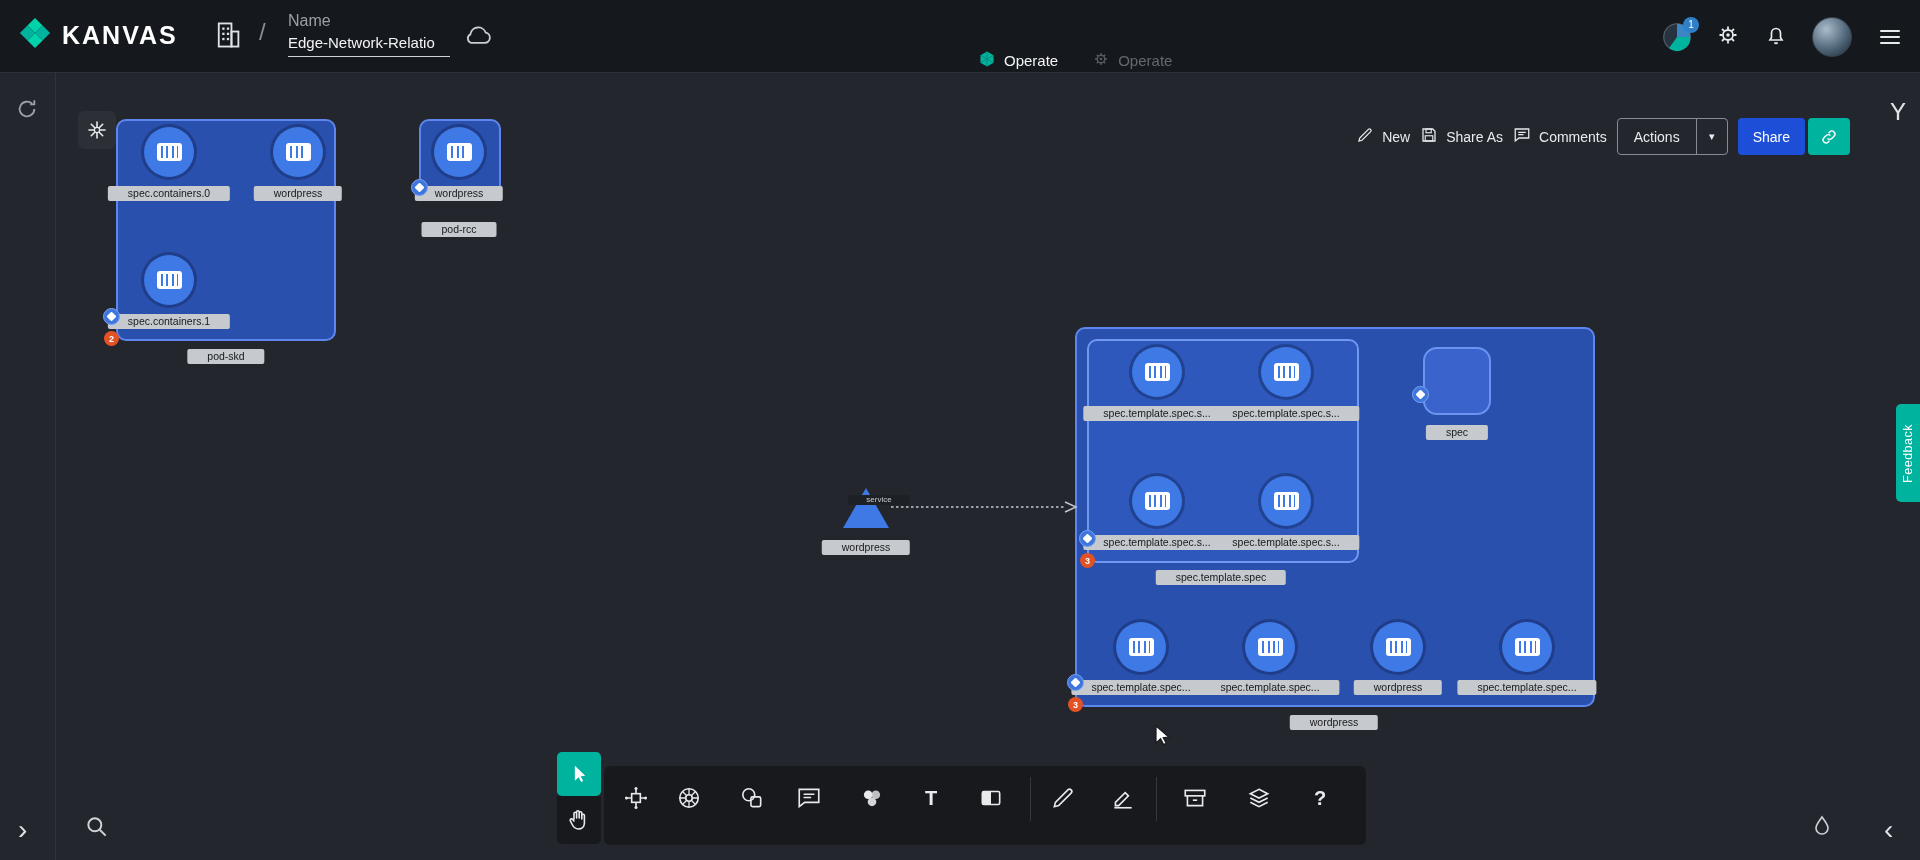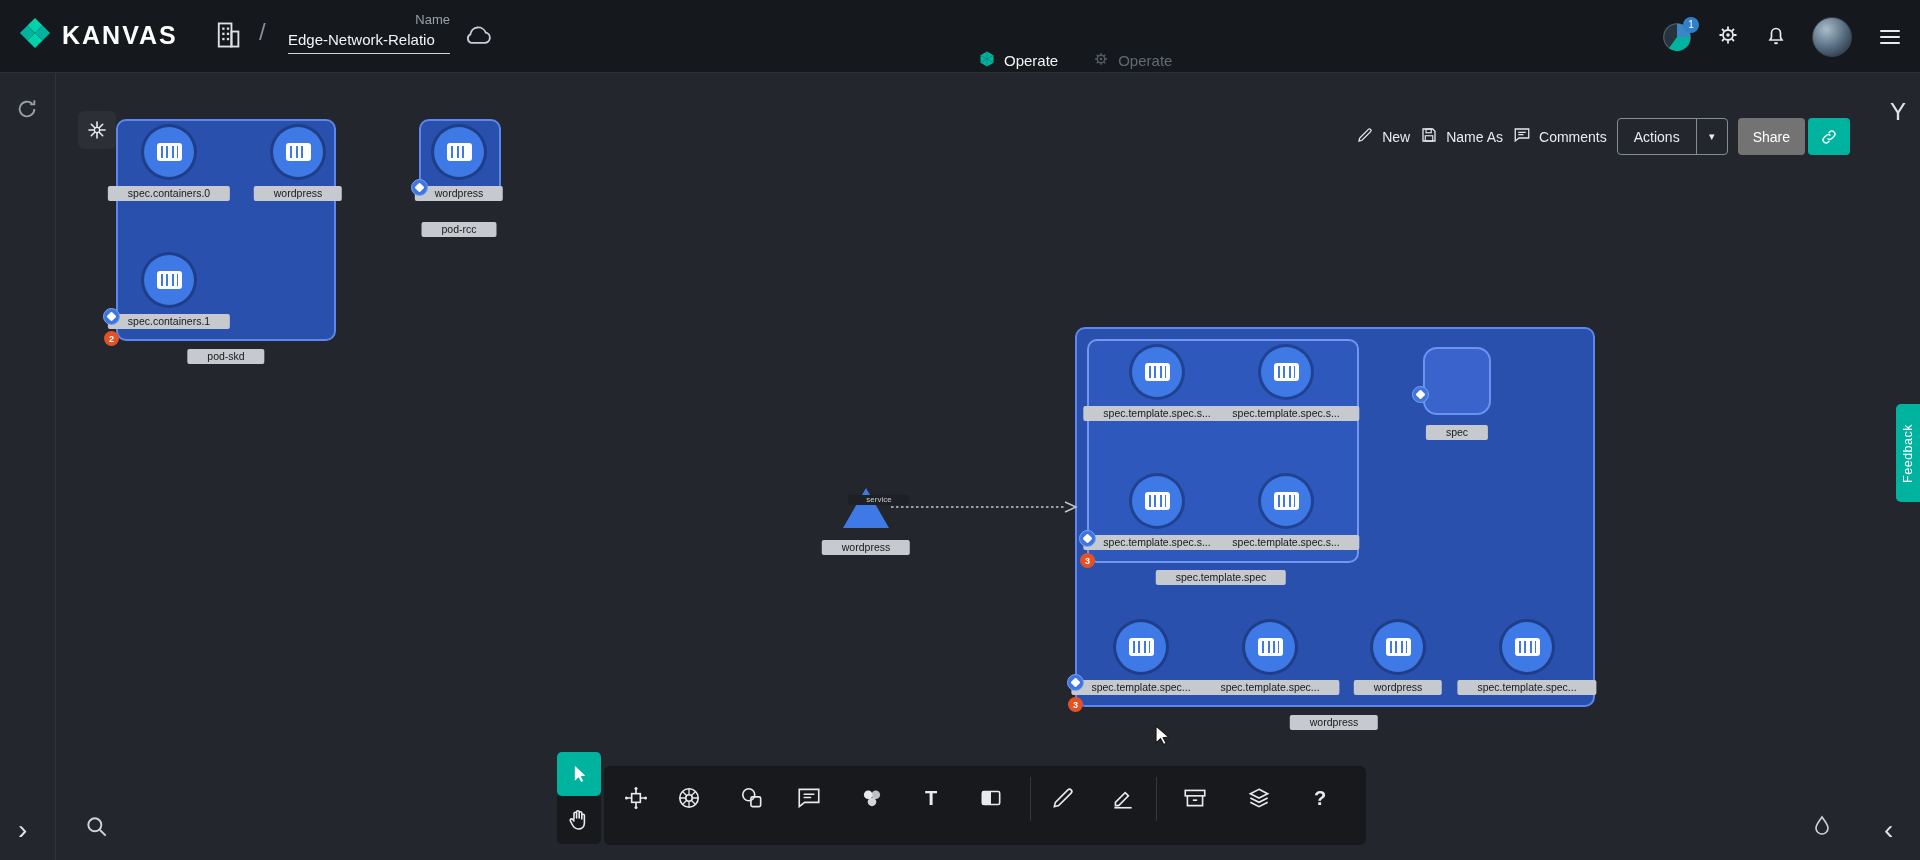--- a/index.html
+++ b/index.html
@@ -7,21 +7,21 @@
   body { font-family:"Liberation Sans", sans-serif; }
   .app { position:relative; width:1920px; height:860px; background:#23272d; overflow:hidden; }
 
   
   .header { position:absolute; left:0; top:0; width:1920px; height:73px; background:#15181c; border-bottom:1px solid #2c3137; z-index:40; }
   .logo { position:absolute; left:18px; top:16px; display:flex; align-items:center; gap:10px; cursor:pointer; }
   .logo-text { color:#fff; font-size:25px; font-weight:700; letter-spacing:2px; }
   .hdr-building { position:absolute; left:214px; top:20px; }
   .hdr-slash { position:absolute; left:259px; top:18px; color:#868d94; font-size:24px; font-weight:300; }
   .name-block { position:absolute; left:288px; top:12px; }
-  .name-label { color:#9aa0a6; font-size:13px; display:block;text-align:right; }
+  .name-label { color:#9aa0a6; font-size:16px; display:block; }
   .name-input { margin-top:4px; width:162px; color:#f2f4f6; font-size:15px; border-bottom:1px solid #cfd3d8; padding-bottom:5px; white-space:nowrap; overflow:hidden; }
   .hdr-cloud { position:absolute; left:462px; top:24px; }
   .mode-tabs { position:absolute; left:978px; top:50px; display:flex; gap:34px; }
   .tab { display:flex; align-items:center; gap:8px; font-size:15px; cursor:pointer; }
   .tab.active { color:#f2f4f6; }
   .tab.inactive { color:#646a71; }
   .hdr-right { position:absolute; right:16px; top:0; height:73px; display:flex; align-items:center; gap:24px; }
   .provider-wrap { position:relative; width:30px; height:30px; }
   .hdr-badge { position:absolute; top:-5px; right:-7px; min-width:16px; height:16px; border-radius:8px; background:#2f80c9; color:#fff; font-size:10px; display:flex; align-items:center; justify-content:center; padding:0 4px; }
   .avatar { width:40px; height:40px; border-radius:50%; background:radial-gradient(circle at 35% 30%, #a9bccb, #51677a 55%, #1f2c38 95%); border:1px solid #3a444e; cursor:pointer; }
@@ -34,21 +34,21 @@
   .flower-btn { position:absolute; left:78px; top:111px; width:38px; height:38px; background:#2c3036; border-radius:6px; display:flex; align-items:center; justify-content:center; z-index:20; cursor:pointer; }
   .chev { color:#dfe3e8; font-size:28px; line-height:20px; }
 
   
   .cv-toolbar { position:absolute; top:118px; right:70px; height:37px; display:flex; align-items:center; gap:10px; z-index:30; color:#e9ebee; }
   .tb-act { display:flex; align-items:center; gap:8px; font-size:14px; cursor:pointer; }
   .btn-actions { display:flex; align-items:stretch; border:1px solid #858c94; border-radius:4px; height:37px; cursor:pointer; }
   .btn-actions .main { padding:0 16px; display:flex; align-items:center; font-size:14px; }
   .btn-actions .arrow { width:31px; border-left:1px solid #858c94; display:flex; align-items:center; justify-content:center; font-size:11px; color:#e9ebee; }
   .share-group { display:flex; gap:3px; }
-  .btn-share { height:37px; background:#737373; color:#fff; border-radius:4px; padding:12px 15px; display:flex; align-items:center; font-size:14px; cursor:pointer; }
+  .btn-share { height:37px; background:#1d4ed8; color:#fff; border-radius:4px; padding:12px 15px; display:flex; align-items:center; font-size:14px; cursor:pointer; }
   .btn-link { height:37px; width:42px; background:#00B39F; border-radius:4px; display:flex; align-items:center; justify-content:center; cursor:pointer; }
 
   
   .group { position:absolute; border-radius:10px; z-index:2; }
   .g-blue { background:#2a50ae; border:2px solid #5d87ee; }
   .g-inner { background:#2e58bb; border:2px solid #7097f2; z-index:3; }
   .node { position:absolute; width:50px; height:50px; border-radius:50%; background:#3e79e6; box-shadow:0 0 0 3px rgba(14,32,74,.38); display:flex; align-items:center; justify-content:center; z-index:4; cursor:pointer; }
   .cg { width:25px; height:18px; border-radius:3px; background:#fff; position:relative; overflow:hidden; }
   .cg::before { content:""; position:absolute; left:4px; right:4px; top:3px; bottom:3px; background:repeating-linear-gradient(90deg,#3e79e6 0 2px,transparent 2px 5.5px); }
   .spec-sq { position:absolute; left:1423px; top:347px; width:68px; height:68px; border-radius:14px; background:#3a63cc; border:2px solid #6b93f0; z-index:4; cursor:pointer; }
@@ -207,21 +207,21 @@
       <span>New</span>
     </div>
     <div class="tb-act">
       <span>
         <svg width="18" height="18" viewBox="0 0 24 24">
           <path d="M4 4h13l3 3v13H4z" fill="none" stroke="#e8eaec" stroke-width="1.7"></path>
           <rect x="8" y="4" width="7" height="5" fill="none" stroke="#e8eaec" stroke-width="1.5"></rect>
           <rect x="7" y="13" width="10" height="7" fill="none" stroke="#e8eaec" stroke-width="1.5"></rect>
         </svg>
       </span>
-      <span>Name As</span>
+      <span>Share As</span>
     </div>
     <div class="tb-act">
       <span>
         <svg width="18" height="18" viewBox="0 0 24 24">
           <path d="M3 4h18v12H8l-5 4z" fill="none" stroke="#e8eaec" stroke-width="1.7"></path>
           <path d="M7 8.5h10M7 11.5h7" stroke="#e8eaec" stroke-width="1.4"></path>
         </svg>
       </span>
       <span>Comments</span>
     </div>

